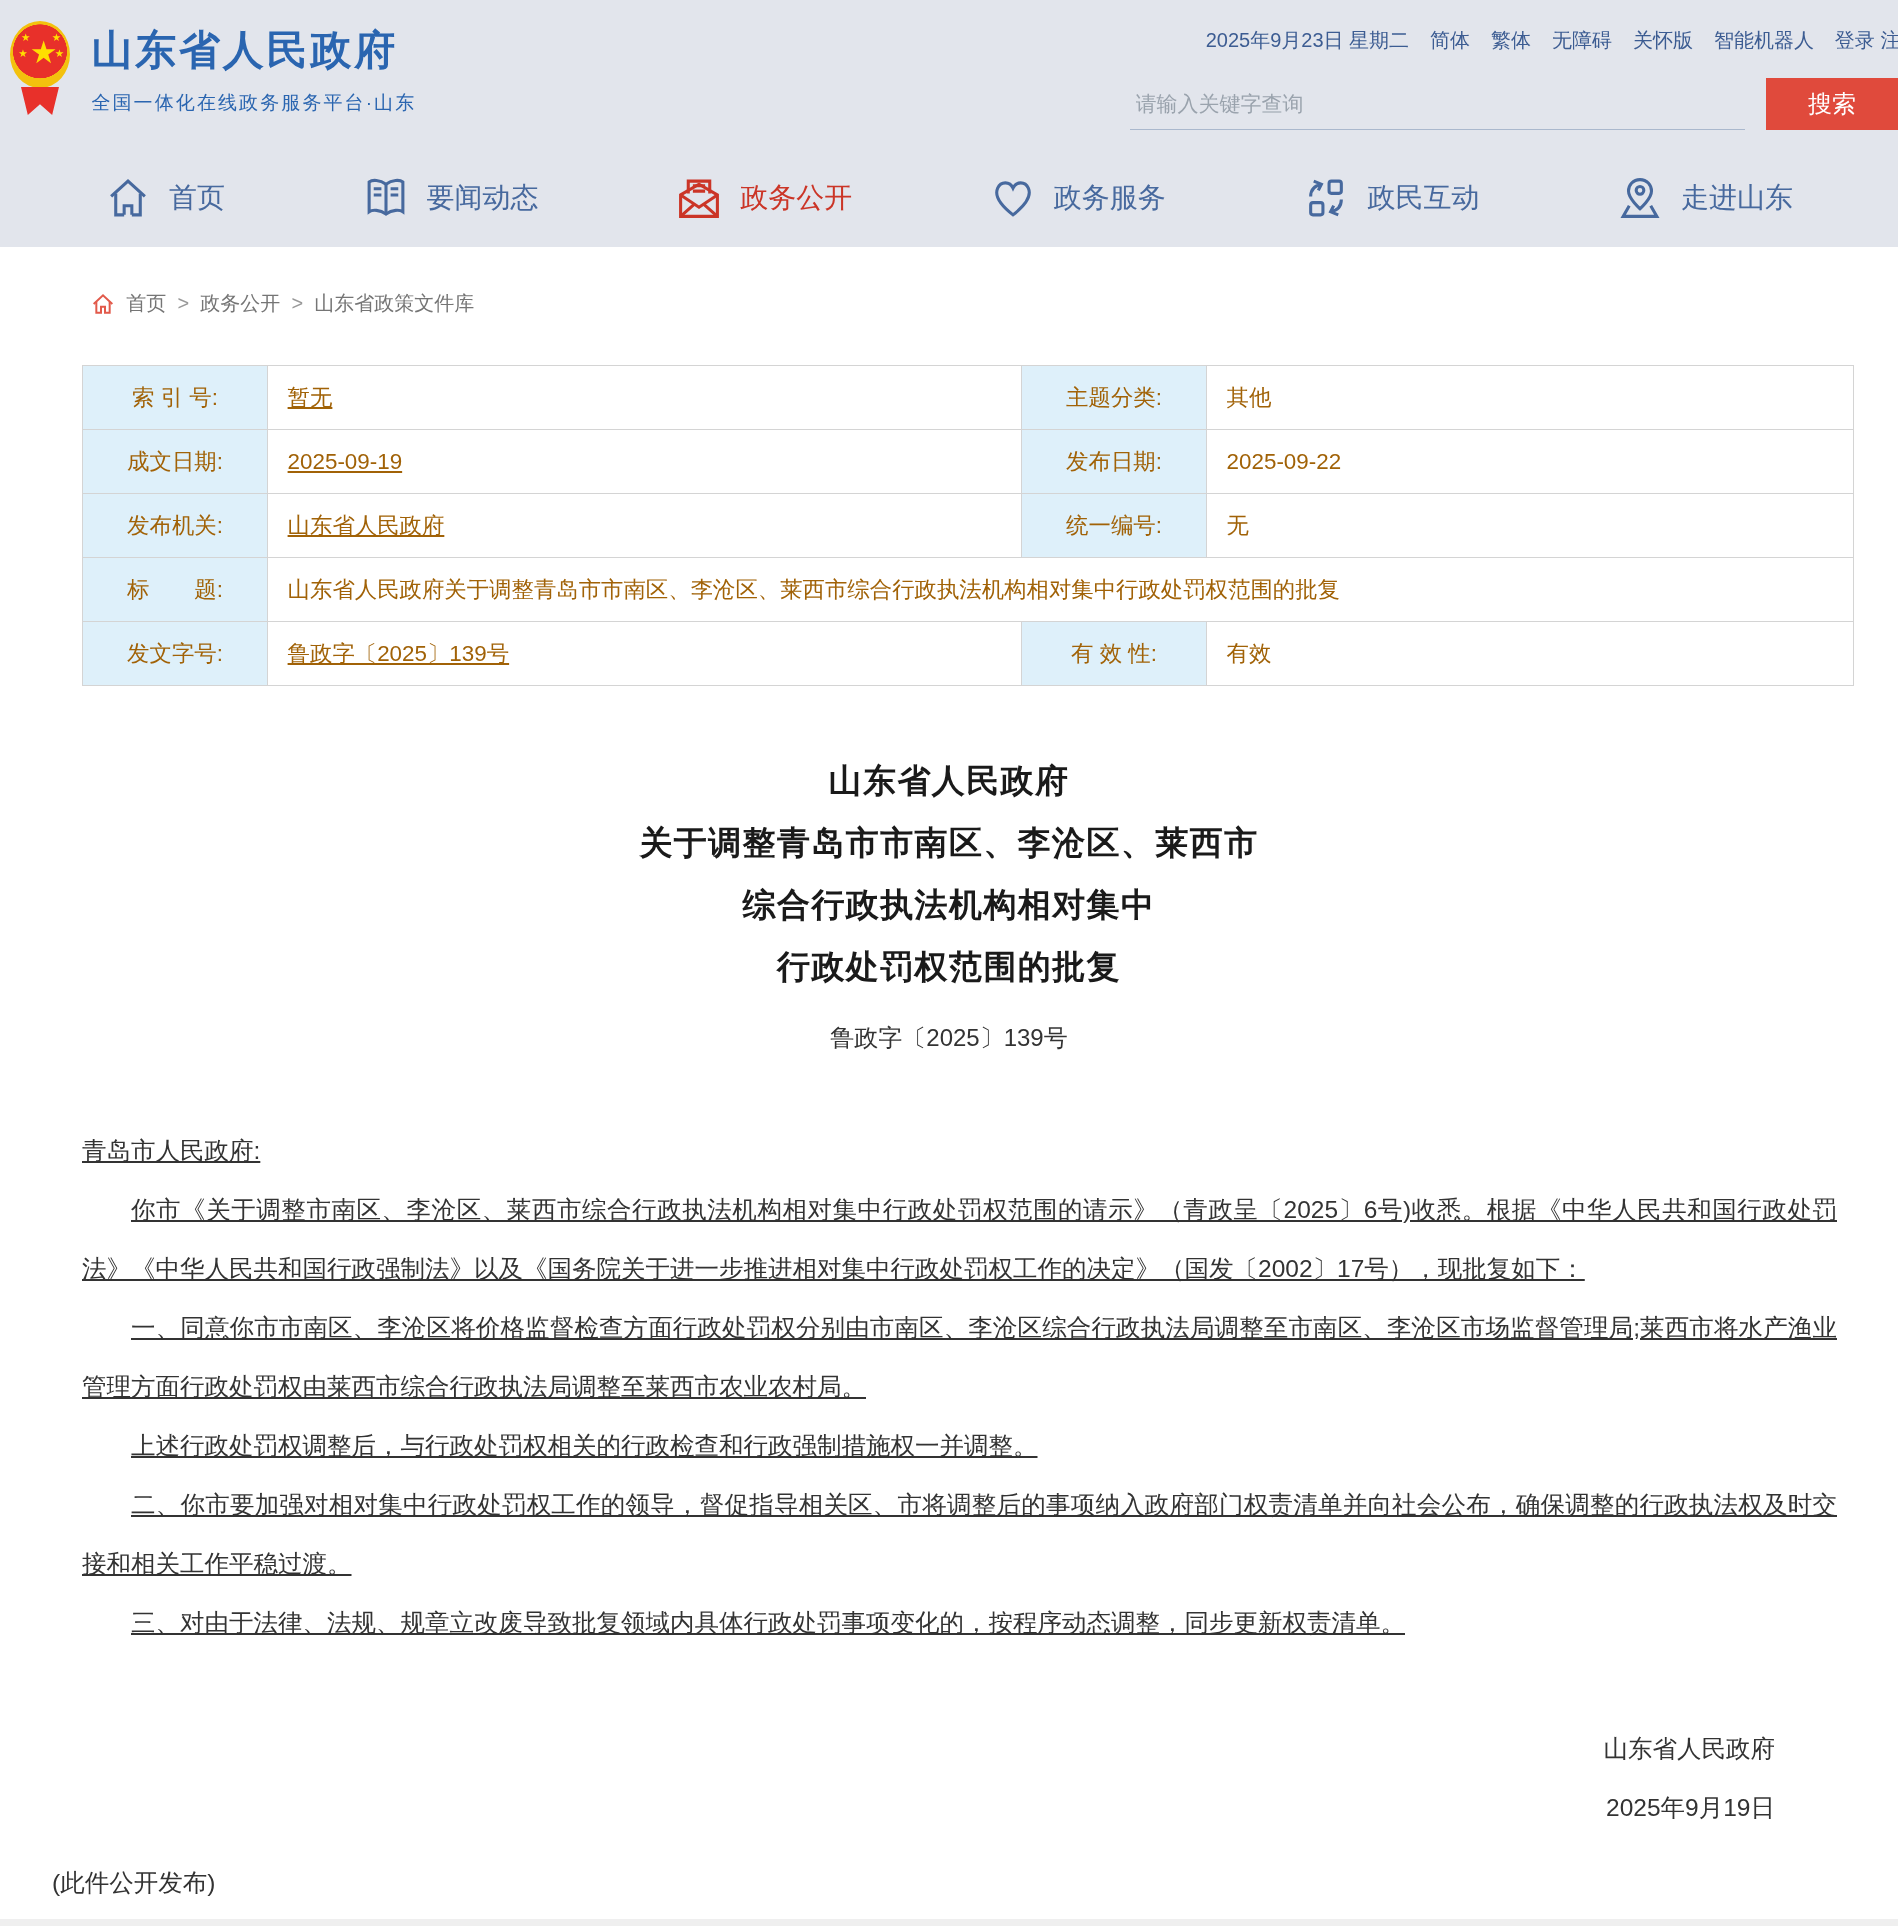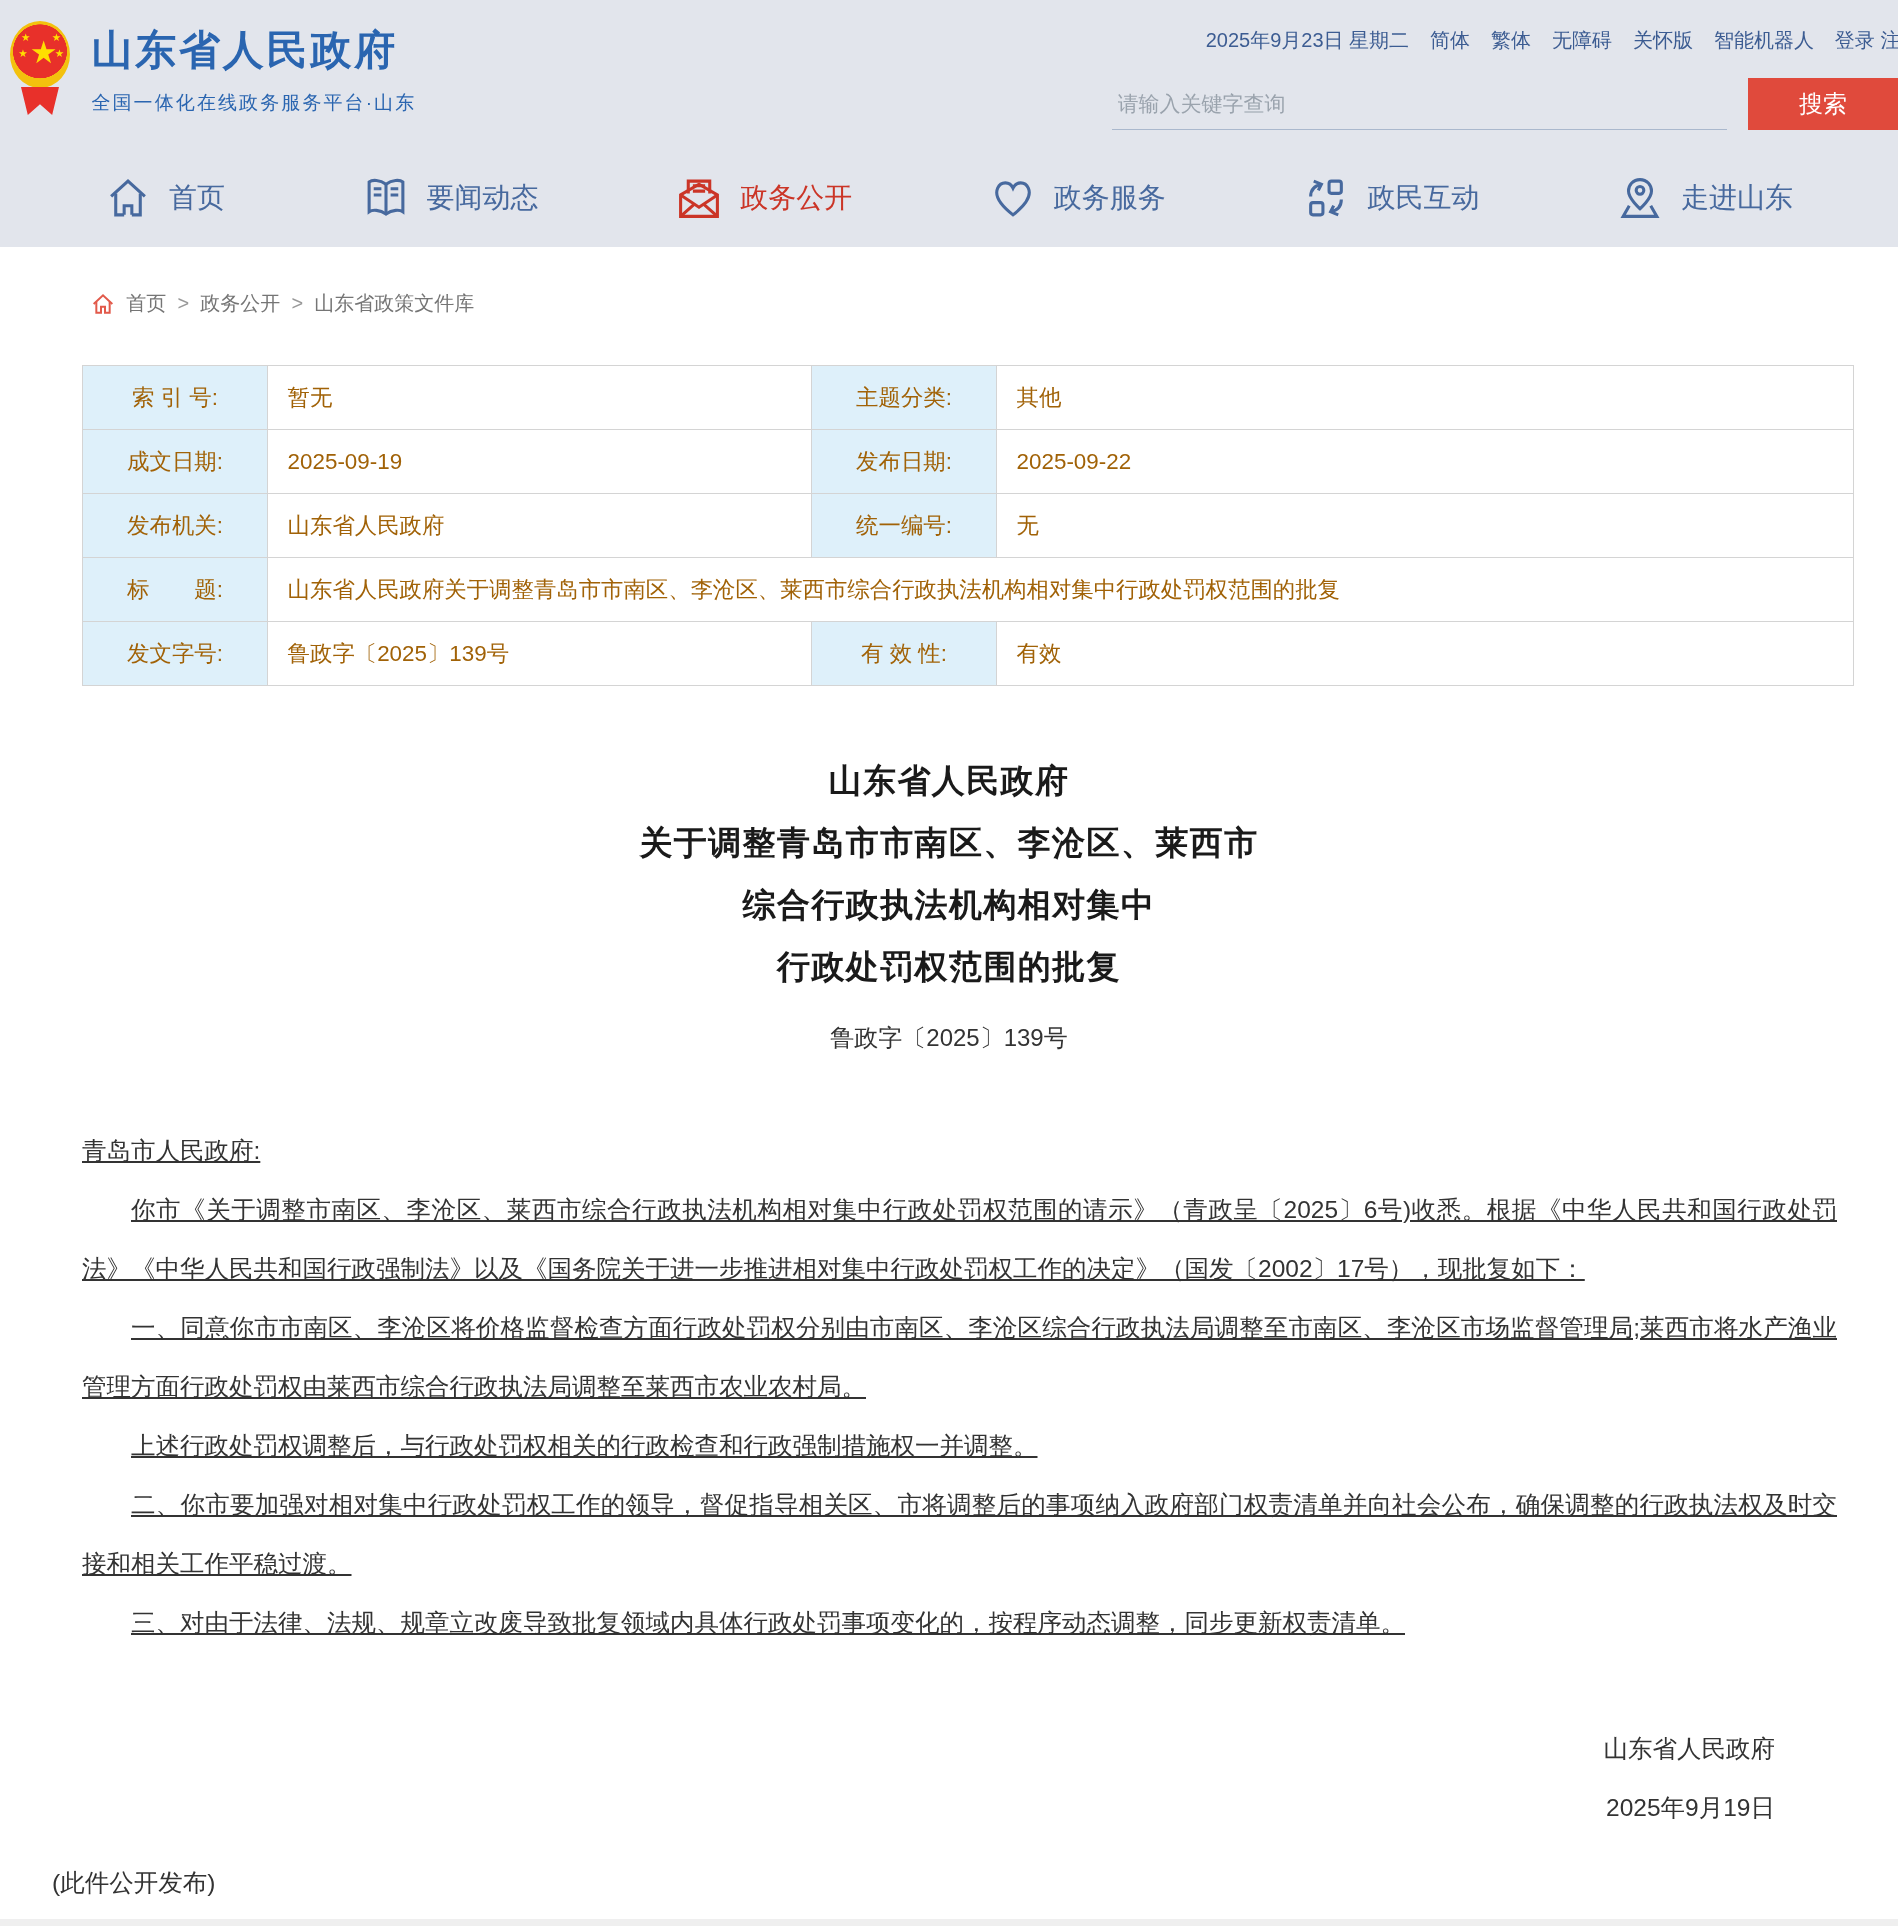--- a/index.html
+++ b/index.html
@@ -24,42 +24,42 @@
   .site-subtitle { font-size:19px; color:#2a65b0; margin-top:12.6px; letter-spacing:2.1px; }
   .top-right { position:absolute; top:0; right:0; width:839px; height:159px; }
   .toolbar-row { position:absolute; top:26.6px; right:-22.4px; white-space:nowrap; font-size:20px; color:#3c5c92; }
   .toolbar-row span.sep { display:inline-block; width:15.4px; }
   .toolbar-row a { color:#3c5c92; text-decoration:none;text-align:center; }
   .search-row { position:absolute; top:78px; right:0; display:flex; align-items:stretch; }
   .search-input { width:615px; height:52px; background:transparent; border:none;
     border-bottom:1.4px solid #aab8cd; font-size:21px; color:#444; outline:none; padding:0 5.6px;
     font-family:"Liberation Sans","DejaVu Sans",sans-serif; }
   .search-input::placeholder { color:#9aa3ad; }
-  .search-btn { width:150px; height:52px; margin-left:21px; background:#e04a3c; color:#fff;
+  .search-btn { width:132px; height:52px; margin-left:21px; background:#e04a3c; color:#fff;
     border:none; font-size:24px; cursor:pointer; font-family:inherit; }
   
   .nav { background:#e2e5ec; height:88px; display:flex; align-items:center;
     justify-content:space-between; padding:0 105px 9.8px 105px; }
   .nav-item { display:flex; align-items:center; gap:18px; color:#47699e; cursor:pointer; }
   .nav-item .nav-label { font-size:28px; }
   .nav-item svg { width:46px; height:46px; stroke:#47699e; }
   .nav-item.active { color:#cb3527; }
   .nav-item.active svg { stroke:#cb3527; }
   
   .breadcrumb { display:flex; align-items:center; gap:11.2px; margin:43px 0 0 91px;
     font-size:20px; color:#757575; }
   .breadcrumb svg { width:24px; height:24px; stroke:#e25a4b; }
   .breadcrumb a { color:#757575; text-decoration:none; }
   .crumb-sep { color:#999; }
   
   .meta-table { width:1772px; margin:48px 0 0 82px; border-collapse:collapse; table-layout:fixed; }
   .meta-table td { border:1.4px solid #d4d4d4; height:64px; font-size:22.4px; color:#a16207;
     padding:0 7px 0 19.6px; vertical-align:middle; }
   .meta-table td.lbl { background:#def0fa; width:185px; text-align:center; padding:0 4.2px; }
-  .meta-table td.val-a { width:544px; }
+  .meta-table td.val-a { width:754px;text-decoration:underline; }
   .meta-table td.lbl-b { width:185px; }
   .valid-red { color:#e03c2d; }
   
   .doc-title { margin-top:64px; text-align:center; font-weight:bold; font-size:33px;
     color:#1a1a1a; line-height:62px; letter-spacing:1.4px; }
   .doc-number { text-align:center; font-size:24px; color:#333; margin-top:24px; }
   .doc-body { width:1755px; margin:67px 0 0 82px; font-size:24.5px; color:#333;
     line-height:59px; text-align:justify;text-decoration:underline; }
   .doc-body p.indent { text-indent:2em; }
   .signature { width:1755px; margin-left:82px; margin-top:67px; text-align:right;

